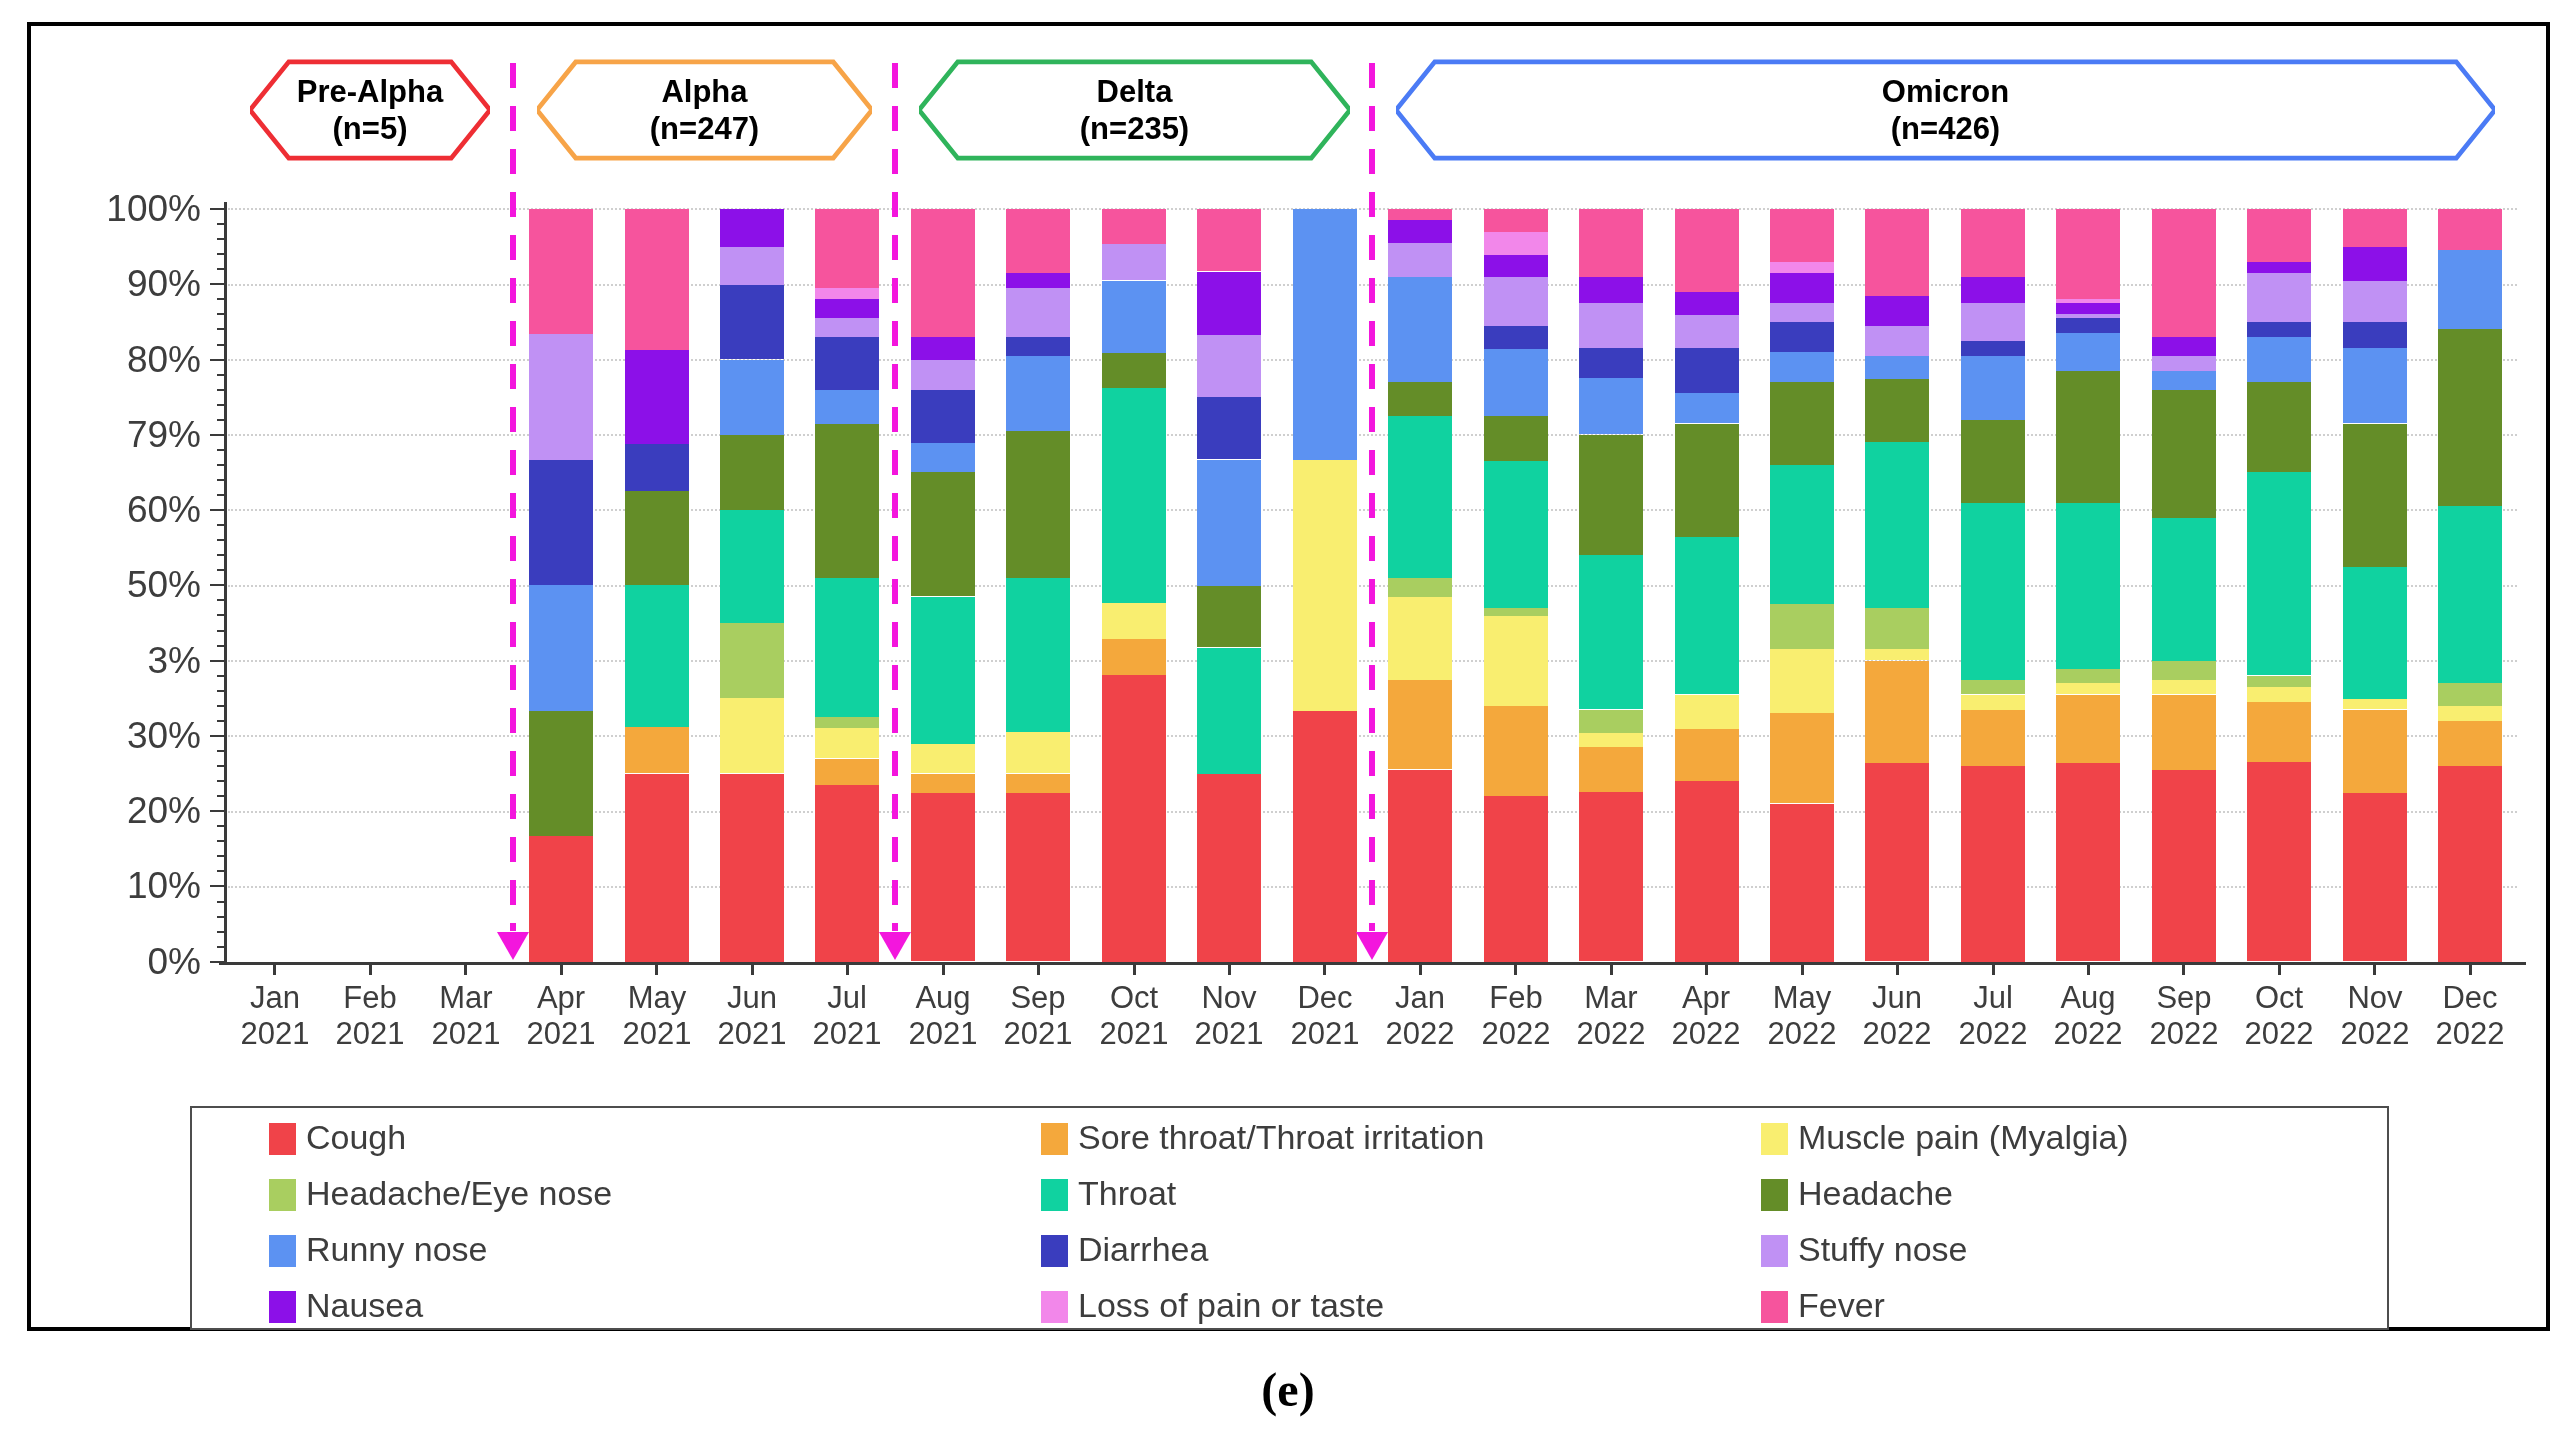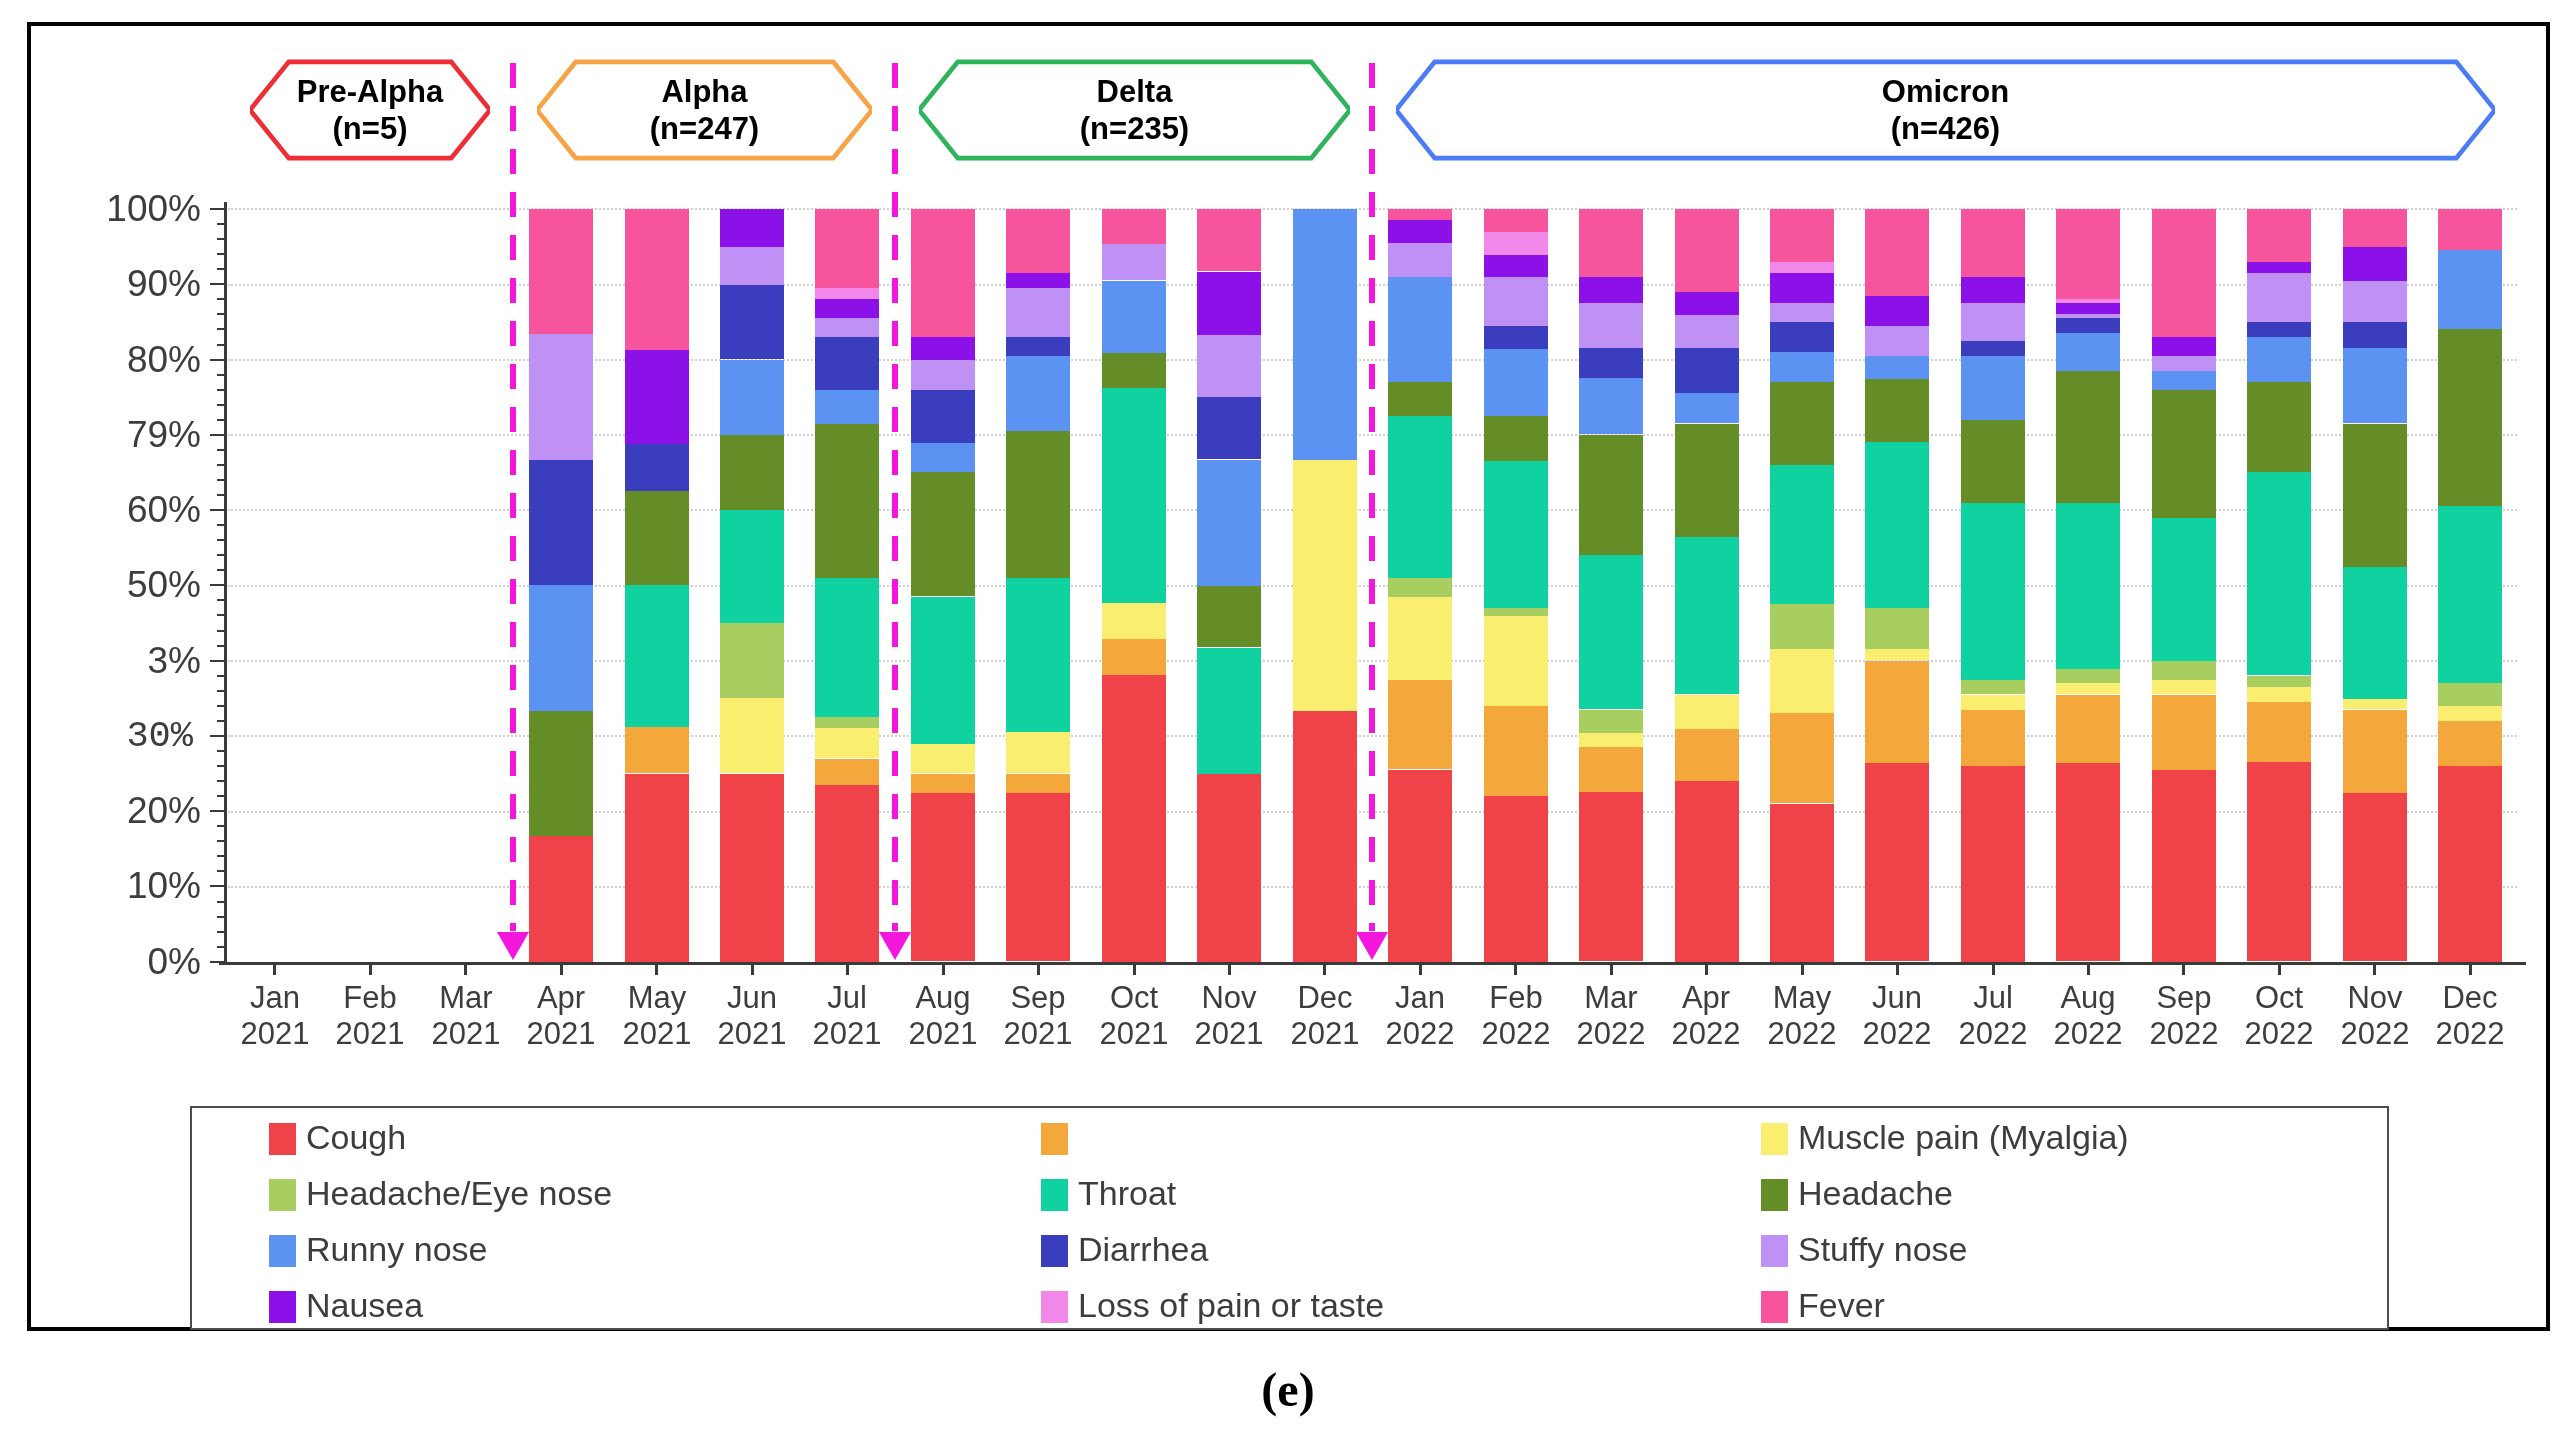--- a/index.html
+++ b/index.html
@@ -134,21 +134,21 @@
       <div class="ytick" style="left: 217px; top: 298px; width: 10px; height: 2px; background: rgb(58, 58, 58);"></div>
       <div class="ytick" style="left: 210px; top: 283px; width: 17.4px; height: 2px; background: rgb(58, 58, 58);"></div>
       <div class="ytick" style="left: 217px; top: 268px; width: 10px; height: 2px; background: rgb(58, 58, 58);"></div>
       <div class="ytick" style="left: 217px; top: 253px; width: 10px; height: 2px; background: rgb(58, 58, 58);"></div>
       <div class="ytick" style="left: 217px; top: 238px; width: 10px; height: 2px; background: rgb(58, 58, 58);"></div>
       <div class="ytick" style="left: 217px; top: 223px; width: 10px; height: 2px; background: rgb(58, 58, 58);"></div>
       <div class="ytick" style="left: 210px; top: 208px; width: 17.4px; height: 2px; background: rgb(58, 58, 58);"></div>
       <div class="ylabel" style="left: 47px; top: 942px; width: 154px;">0%</div>
       <div class="ylabel" style="left: 47px; top: 866px; width: 154px;">10%</div>
       <div class="ylabel" style="left: 47px; top: 791px; width: 154px;">20%</div>
-      <div class="ylabel" style="left: 39px; top: 716px; width: 154px; font-family: Liberation Mono, monospace;">30%</div>
+      <div class="ylabel" style="left: 47px; top: 716px; width: 154px;">30%</div>
       <div class="ylabel" style="left: 47px; top: 641px; width: 154px;">3%</div>
       <div class="ylabel" style="left: 47px; top: 565px; width: 154px;">50%</div>
       <div class="ylabel" style="left: 47px; top: 490px; width: 154px;">60%</div>
       <div class="ylabel" style="left: 47px; top: 415px; width: 154px;">79%</div>
       <div class="ylabel" style="left: 47px; top: 340px; width: 154px;">80%</div>
       <div class="ylabel" style="left: 47px; top: 264px; width: 154px;">90%</div>
       <div class="ylabel" style="left: 47px; top: 189px; width: 154px;">100%</div>
       <div class="yaxis-line" style="left: 224px; top: 202px; width: 2.7px; height: 762px;"></div>
       <div class="xaxis-line" style="left: 219px; top: 962px; width: 2307px; height: 2.7px;"></div>
       <div class="xtick" style="left: 273px; top: 964px; width: 2.7px; height: 10.7px; background: rgb(58, 58, 58);"></div>
@@ -475,20 +475,21 @@
       <div class="divider-head" style="left: 497px; top: 932px; border-left: 16px solid transparent; border-right: 16px solid transparent; border-top: 28px solid rgb(243, 22, 221);"></div>
       <div class="divider" style="left: 892px; top: 63px; width: 6px; height: 868px; background: repeating-linear-gradient(rgb(243, 22, 221) 0px, rgb(243, 22, 221) 25px, transparent 25px, transparent 43px);"></div>
       <div class="divider-head" style="left: 879px; top: 932px; border-left: 16px solid transparent; border-right: 16px solid transparent; border-top: 28px solid rgb(243, 22, 221);"></div>
       <div class="divider" style="left: 1369px; top: 63px; width: 6px; height: 868px; background: repeating-linear-gradient(rgb(243, 22, 221) 0px, rgb(243, 22, 221) 25px, transparent 25px, transparent 43px);"></div>
       <div class="divider-head" style="left: 1356px; top: 932px; border-left: 16px solid transparent; border-right: 16px solid transparent; border-top: 28px solid rgb(243, 22, 221);"></div>
     </div>
   <div id="legend-box">
       <div class="legend-swatch" style="left: 77px; top: 14.7px; background: rgb(240, 67, 73);"></div>
       <div class="legend-label" style="left: 114px; top: 10.7px;">Cough</div>
       <div class="legend-swatch" style="left: 849px; top: 14.7px; background: rgb(244, 168, 60);"></div>
+      <div class="legend-label" style="left: 886px; top: 10.7px;">Sore throat/Throat irritation</div>
       <div class="legend-swatch" style="left: 1569px; top: 14.7px; background: rgb(249, 238, 112);"></div>
       <div class="legend-label" style="left: 1606px; top: 10.7px;">Muscle pain (Myalgia)</div>
       <div class="legend-swatch" style="left: 77px; top: 71px; background: rgb(169, 206, 96);"></div>
       <div class="legend-label" style="left: 114px; top: 67px;">Headache/Eye nose</div>
       <div class="legend-swatch" style="left: 849px; top: 71px; background: rgb(16, 210, 160);"></div>
       <div class="legend-label" style="left: 886px; top: 67px;">Throat</div>
       <div class="legend-swatch" style="left: 1569px; top: 71px; background: rgb(100, 141, 40);"></div>
       <div class="legend-label" style="left: 1606px; top: 67px;">Headache</div>
       <div class="legend-swatch" style="left: 77px; top: 127px; background: rgb(92, 146, 242);"></div>
       <div class="legend-label" style="left: 114px; top: 123px;">Runny nose</div>

